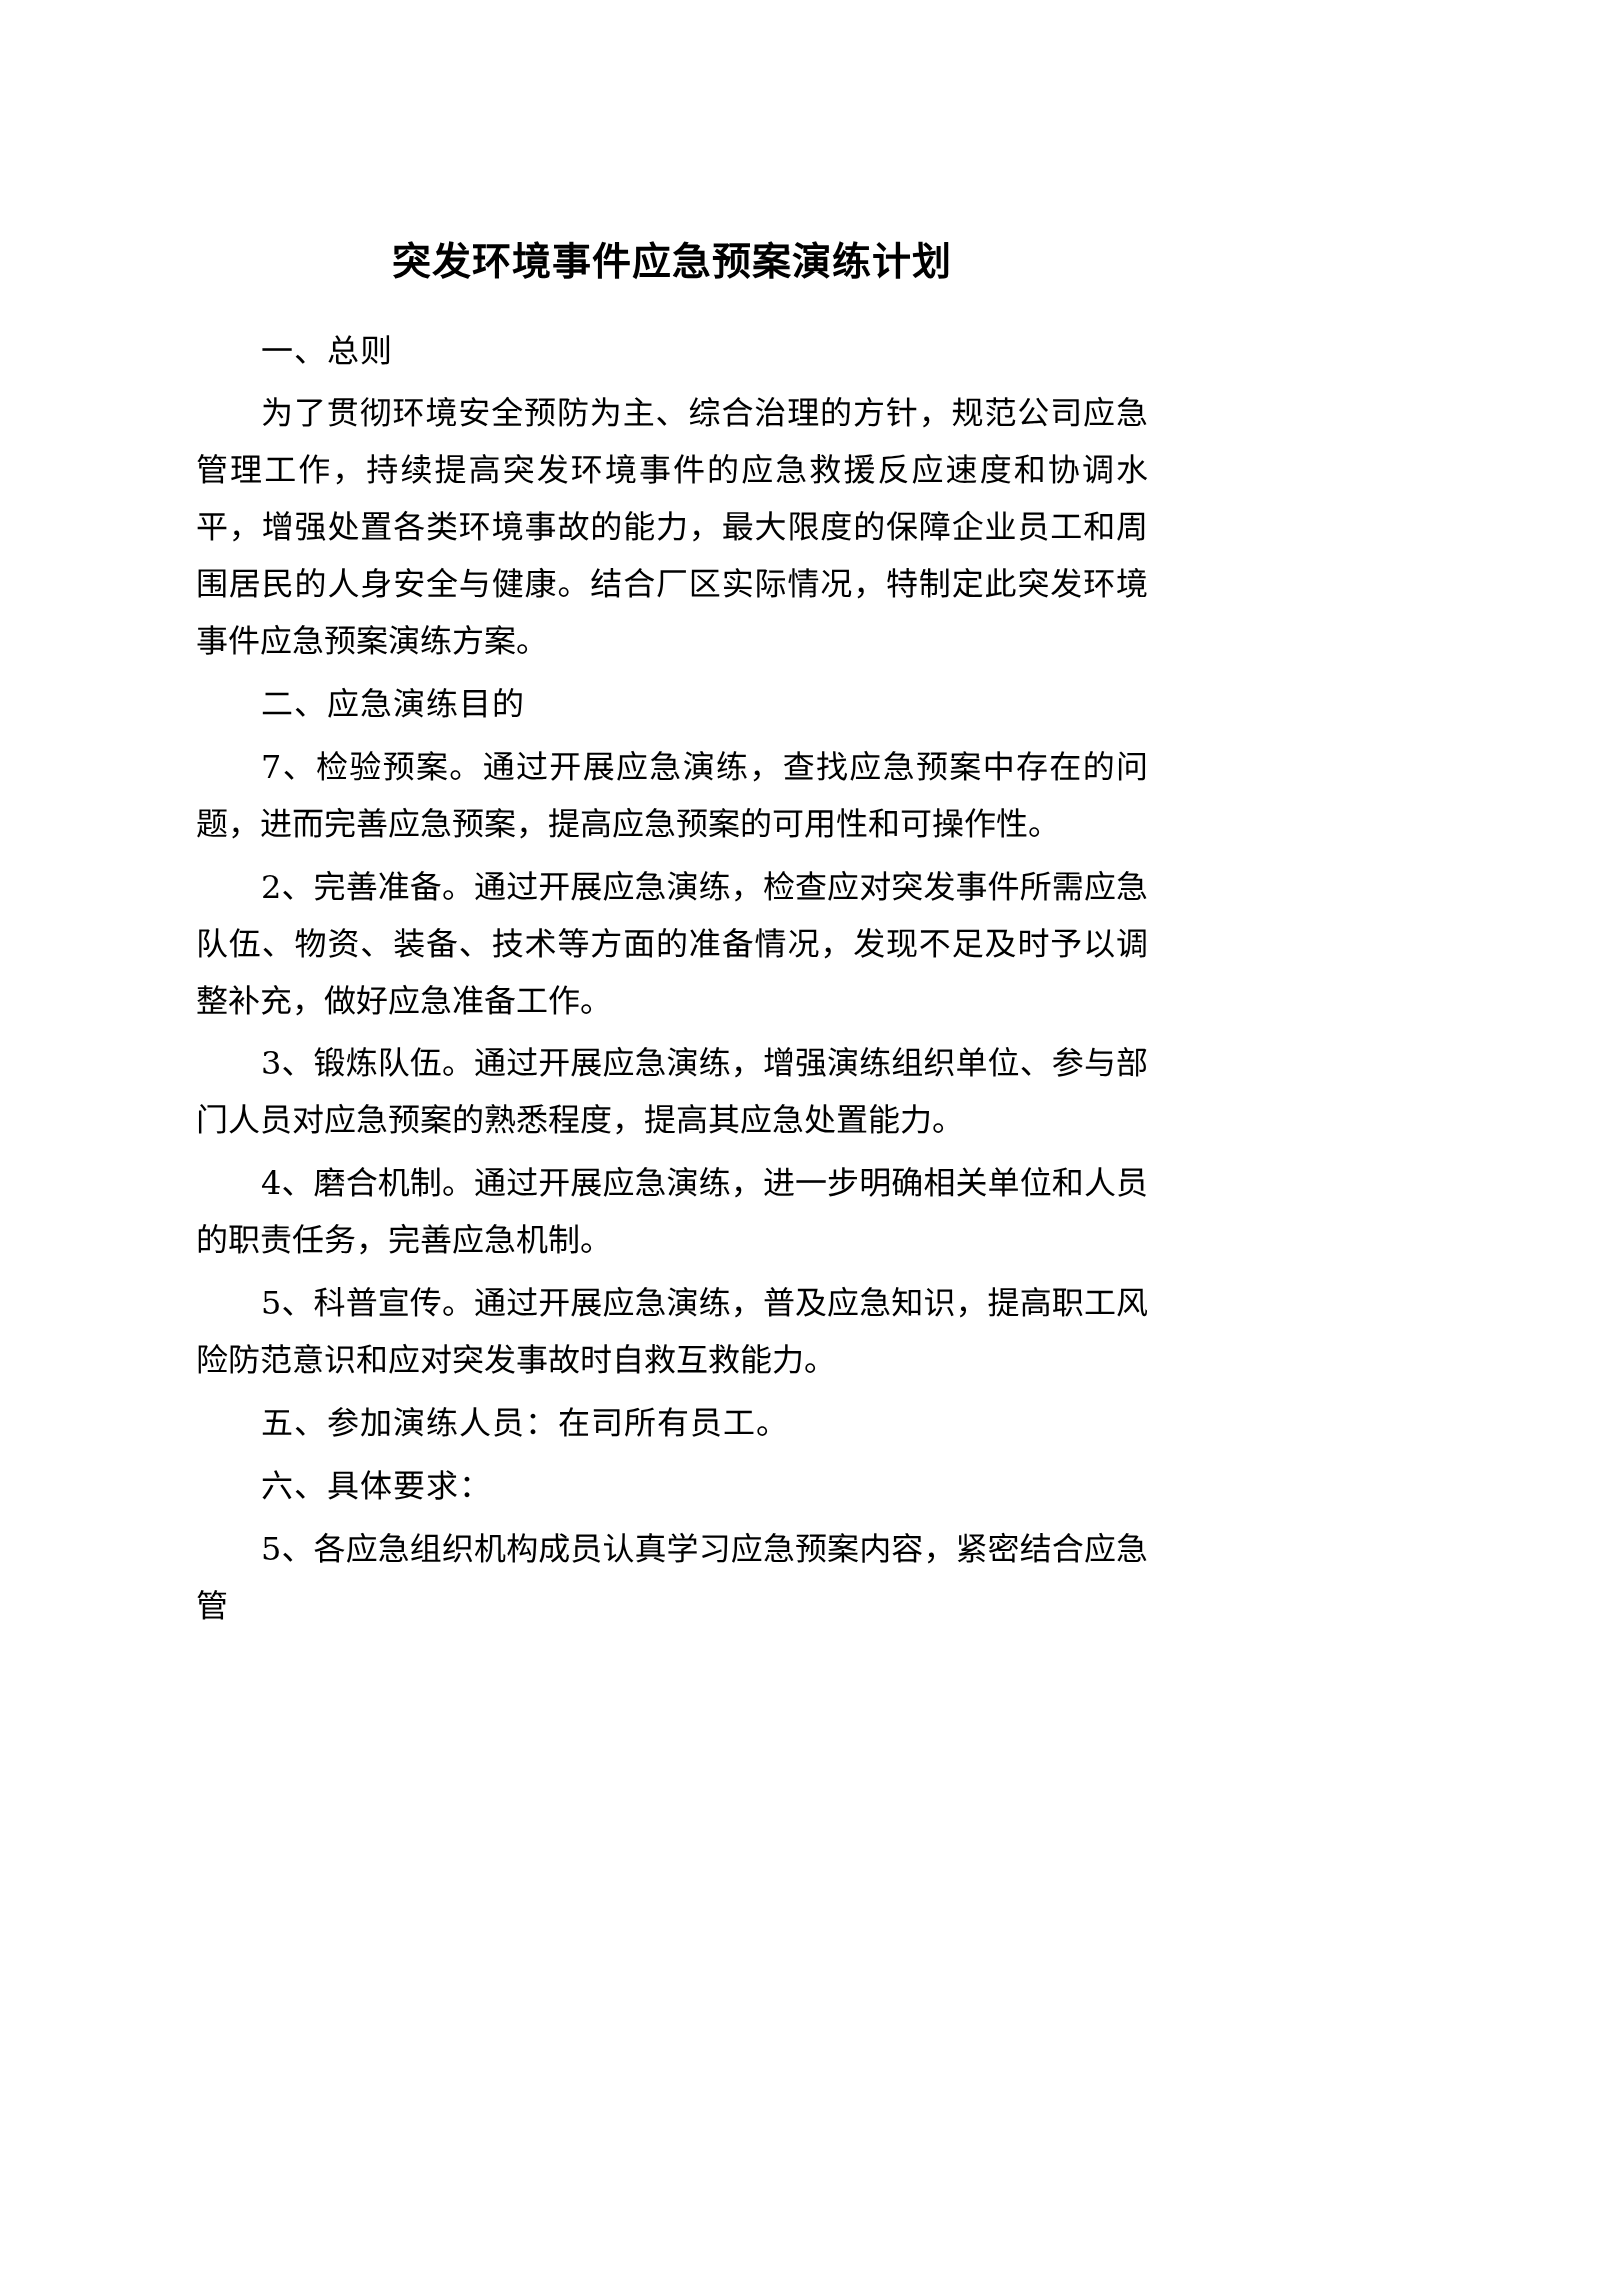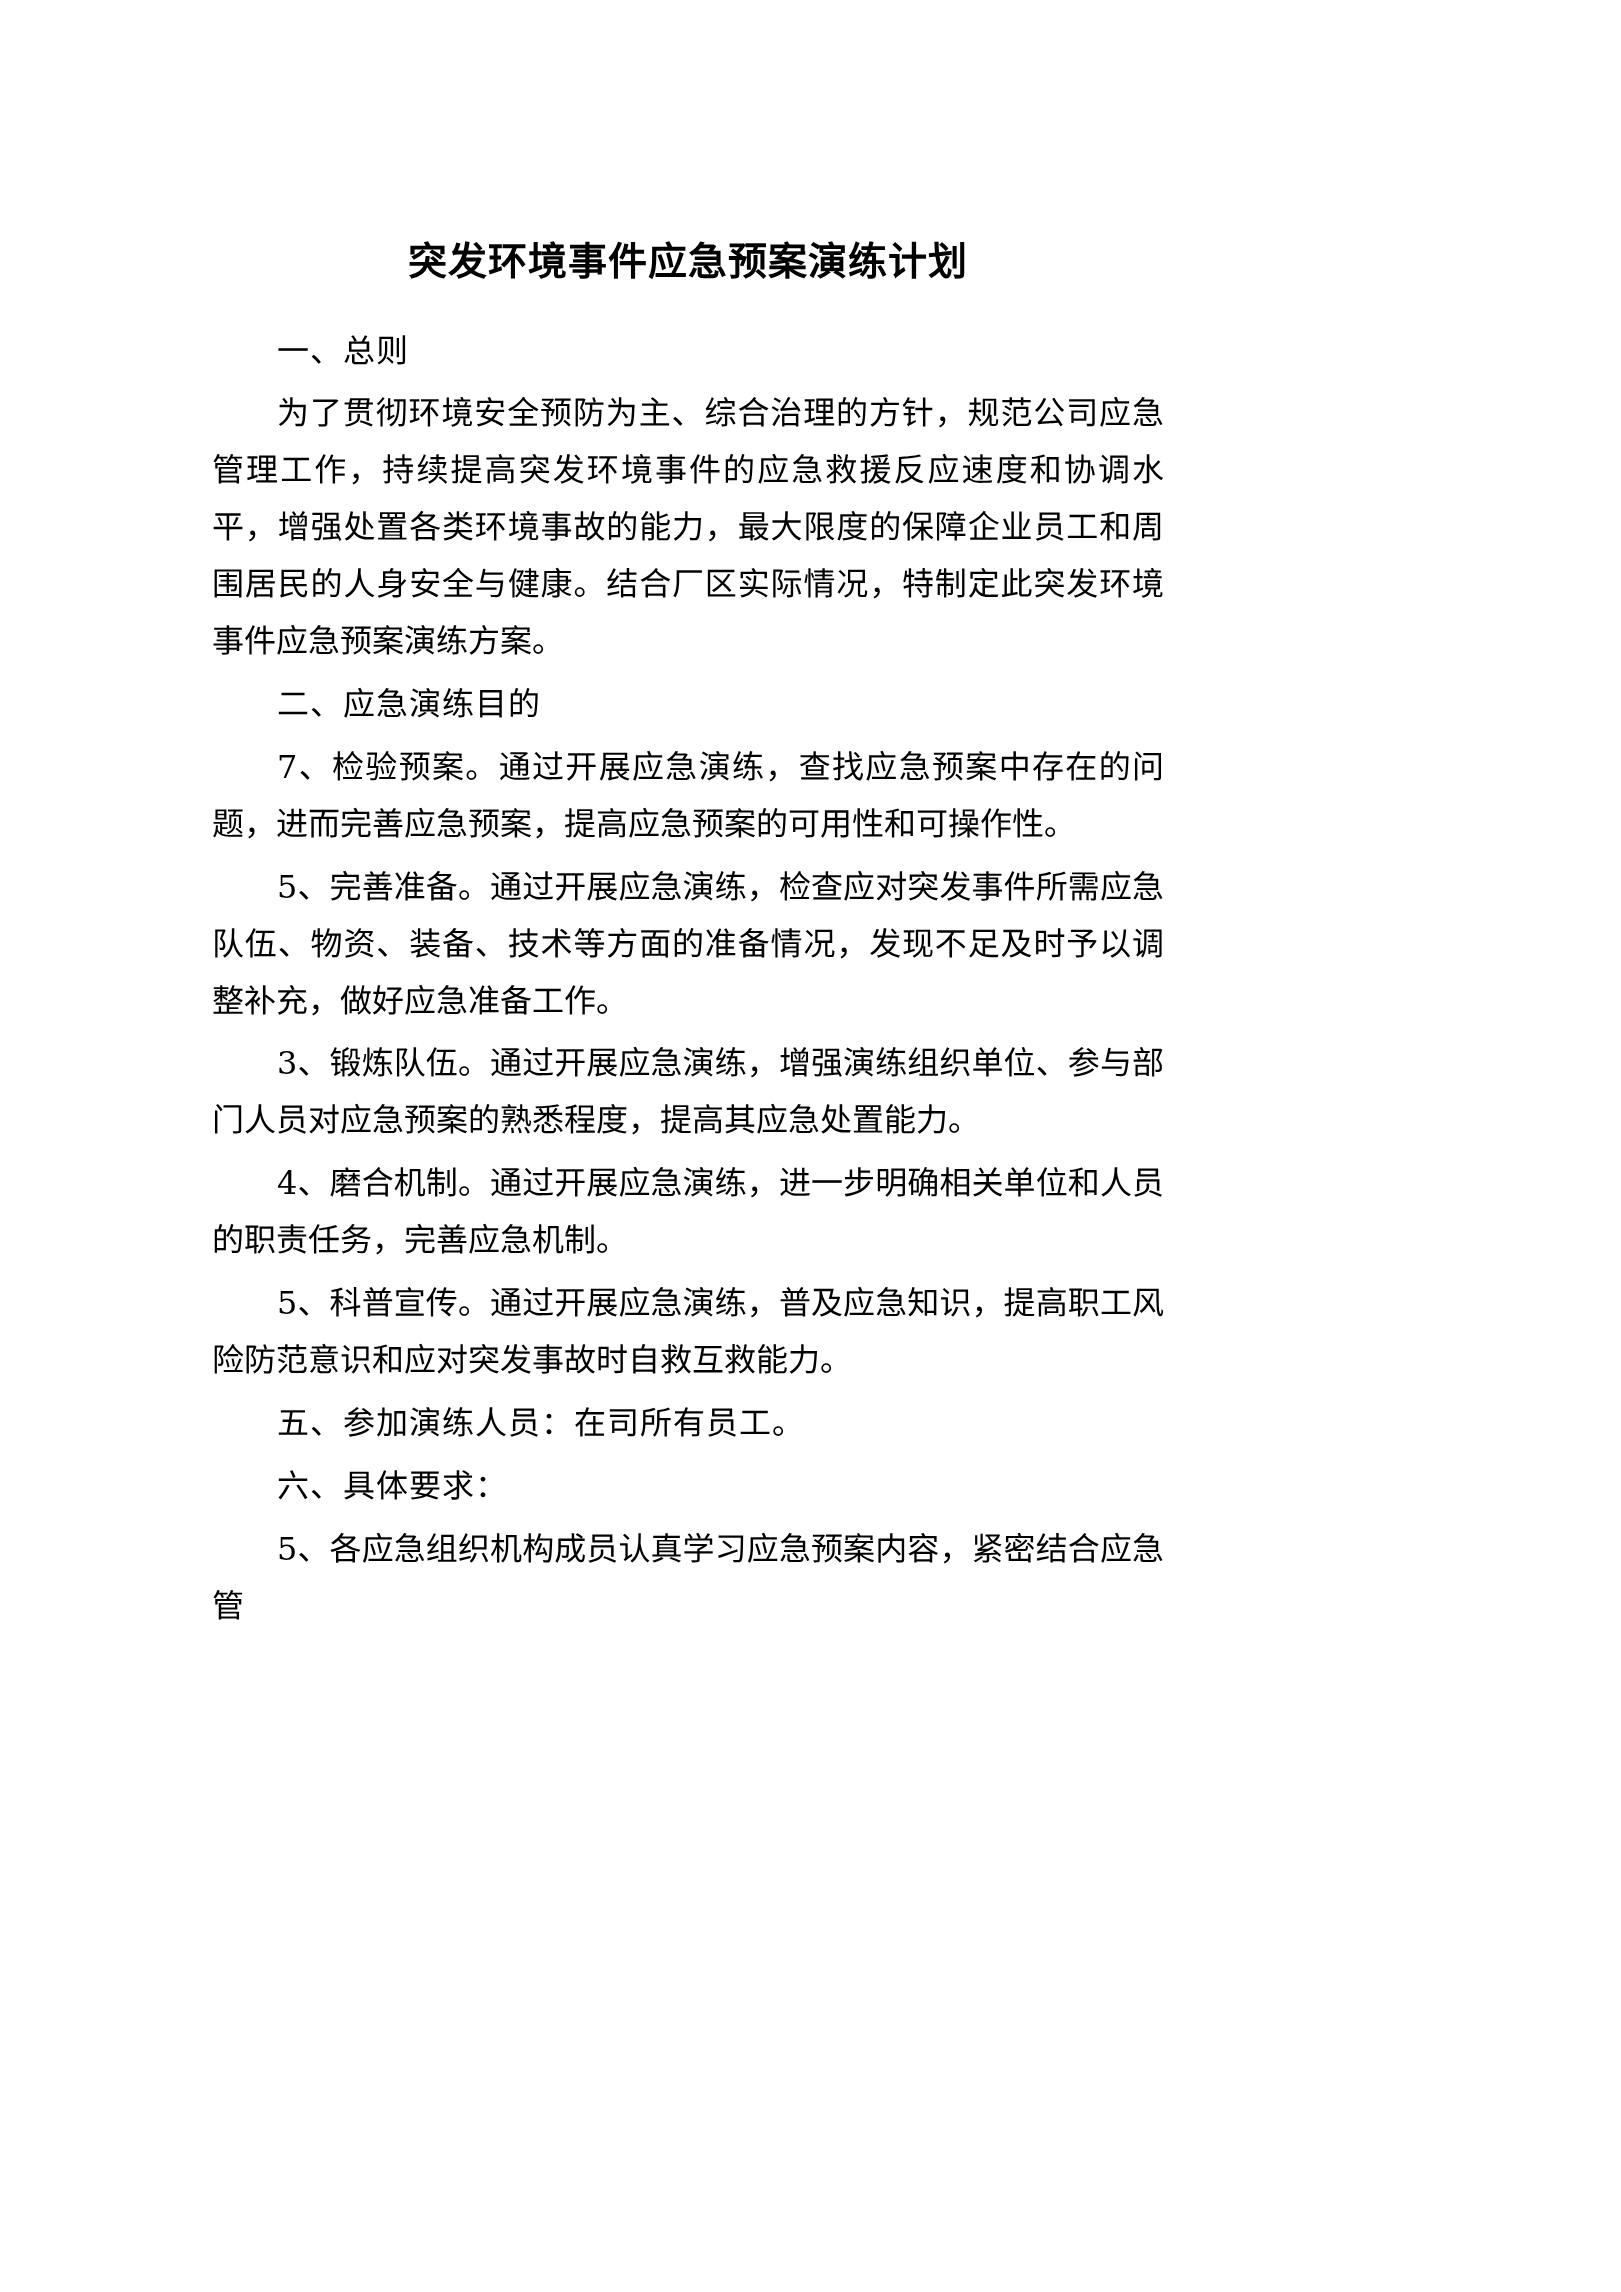--- a/index.html
+++ b/index.html
@@ -13,21 +13,20 @@
     min-height: 2293px;
     font-family: "DejaVu Serif", "Liberation Serif", serif;
     color: #000000;
   }
   .page {
     box-sizing: border-box;
     width: 1344px;
     min-height: 2293px;
     padding: 157px 196px 137px 196px;
     background: #ffffff;
-    margin-left: 16px;
   }
   .doc-title {
     text-align: center;
     font-family: "DejaVu Sans", "Liberation Sans", sans-serif;
     font-weight: bold;
     font-size: 39px;
     letter-spacing: 1px;
     margin: 78px 0 33px 0;
     line-height: 1.4;
   }
@@ -48,21 +47,21 @@
 
 <div class="page">
 
   <h1 class="doc-title">突发环境事件应急预案演练计划</h1>
 
   <div class="body-content">
     <p class="para heading">一、总则</p>
     <p class="para">为了贯彻环境安全预防为主、综合治理的方针，规范公司应急管理工作，持续提高突发环境事件的应急救援反应速度和协调水平，增强处置各类环境事故的能力，最大限度的保障企业员工和周围居民的人身安全与健康。结合厂区实际情况，特制定此突发环境事件应急预案演练方案。</p>
     <p class="para heading">二、应急演练目的</p>
     <p class="para">7、检验预案。通过开展应急演练，查找应急预案中存在的问题，进而完善应急预案，提高应急预案的可用性和可操作性。</p>
-    <p class="para">5、完善准备。通过开展应急演练，检查应对突发事件所需应急队伍、物资、装备、技术等方面的准备情况，发现不足及时予以调整补充，做好应急准备工作。</p>
+    <p class="para">2、完善准备。通过开展应急演练，检查应对突发事件所需应急队伍、物资、装备、技术等方面的准备情况，发现不足及时予以调整补充，做好应急准备工作。</p>
     <p class="para">3、锻炼队伍。通过开展应急演练，增强演练组织单位、参与部门人员对应急预案的熟悉程度，提高其应急处置能力。</p>
     <p class="para">4、磨合机制。通过开展应急演练，进一步明确相关单位和人员的职责任务，完善应急机制。</p>
     <p class="para">5、科普宣传。通过开展应急演练，普及应急知识，提高职工风险防范意识和应对突发事故时自救互救能力。</p>
     <p class="para heading">五、参加演练人员：在司所有员工。</p>
     <p class="para heading">六、具体要求：</p>
     <p class="para">5、各应急组织机构成员认真学习应急预案内容，紧密结合应急管</p>
   </div>
 
 </div>
 

